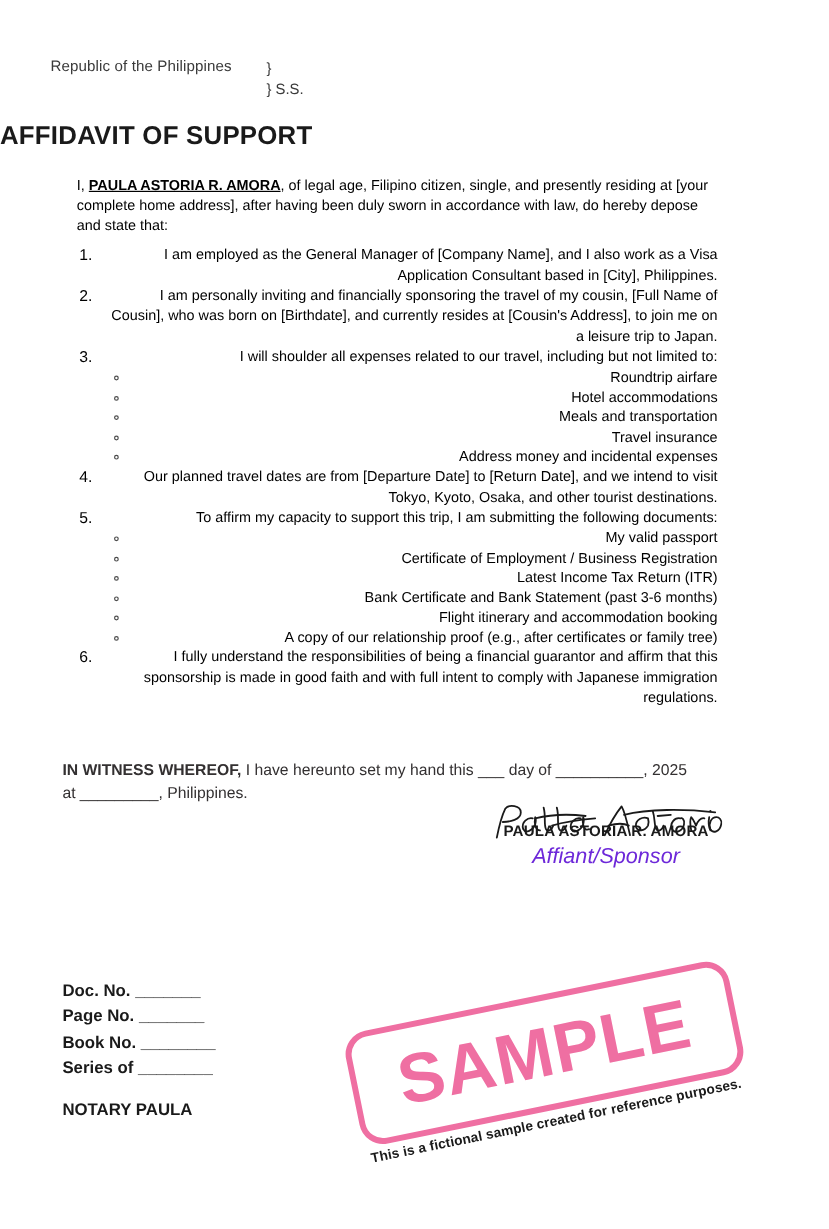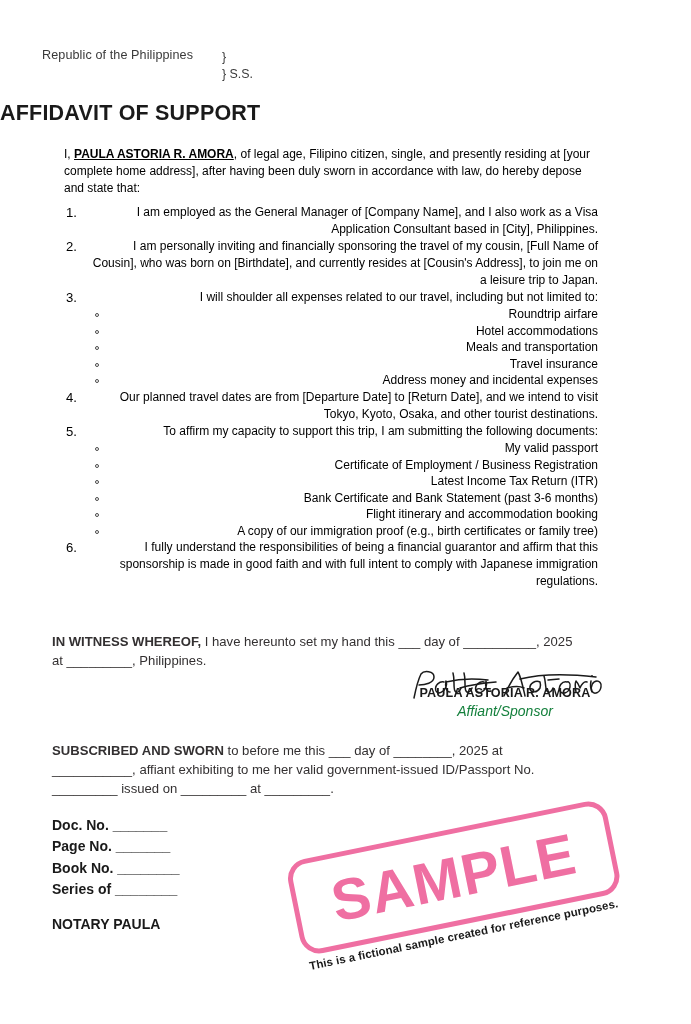--- a/index.html
+++ b/index.html
@@ -153,23 +153,23 @@
   .sig-script svg { display: block; margin: 0 auto; }
   .sig-name {
     font-size: 12.6px;
     font-weight: 700;
     letter-spacing: 0.15px;
     color: #1a1a1a;
     position: relative;
     z-index: 1;
   }
   .sig-role {
-    font-size: 14px;
+    font-size: 18px;
     font-style: italic;
-    color: #15803d;
+    color: #6d28d9;
     margin-top: 3px;
   }
 
   
   .sworn {
     position: absolute;
     left: 52px;
     top: 742px;
     width: 535px;
     font-size: 13.1px;
@@ -282,21 +282,21 @@
           <span>Our planned travel dates are from [Departure Date] to [Return Date], and we intend to visit Tokyo, Kyoto, Osaka, and other tourist destinations.</span>
         </li>
         <li>
           <span>To affirm my capacity to support this trip, I am submitting the following documents:</span>
           <ul class="sub">
             <li>My valid passport</li>
             <li>Certificate of Employment / Business Registration</li>
             <li>Latest Income Tax Return (ITR)</li>
             <li>Bank Certificate and Bank Statement (past 3-6 months)</li>
             <li>Flight itinerary and accommodation booking</li>
-            <li>A copy of our immigration proof (e.g., birth certificates or family tree)</li>
+            <li>A copy of our relationship proof (e.g., after certificates or family tree)</li>
           </ul>
         </li>
         <li>
           <span>I fully understand the responsibilities of being a financial guarantor and affirm that this sponsorship is made in good faith and with full intent to comply with Japanese immigration regulations.</span>
         </li>
       </ol>
     </div>
 
     <div class="witness">
       <span class="bold">IN WITNESS WHEREOF,</span><span> I have hereunto set my hand this ___ day of __________, 2025 at _________, Philippines.</span>
@@ -324,23 +324,20 @@
             <path d="M197 13 C193 13, 190 18, 192 23 C194 27, 200 25, 201 19 C202 15, 199 13, 197 13"></path>
             <path d="M120 11 C140 6, 170 6, 196 9"></path>
             <path d="M60 20 C70 17, 84 15, 96 14"></path>
           </g>
         </svg>
       </div>
       <div class="sig-name">PAULA ASTORIA R. AMORA</div>
       <div class="sig-role">Affiant/Sponsor</div>
     </div>
 
-    <div class="sworn">
-      <span class="bold">SUBSCRIBED AND SWORN</span><span> to before me this ___ day of ________, 2025 at ___________, affiant exhibiting to me her valid government-issued ID/Passport No. _________ issued on _________ at _________.</span>
-    </div>
 
     <div class="notary">
       <div>Doc. No. _______</div>
       <div>Page No. _______</div>
       <div>Book No. ________</div>
       <div>Series of ________</div>
       <div class="spacer"></div>
       <div>NOTARY PAULA</div>
     </div>
 

